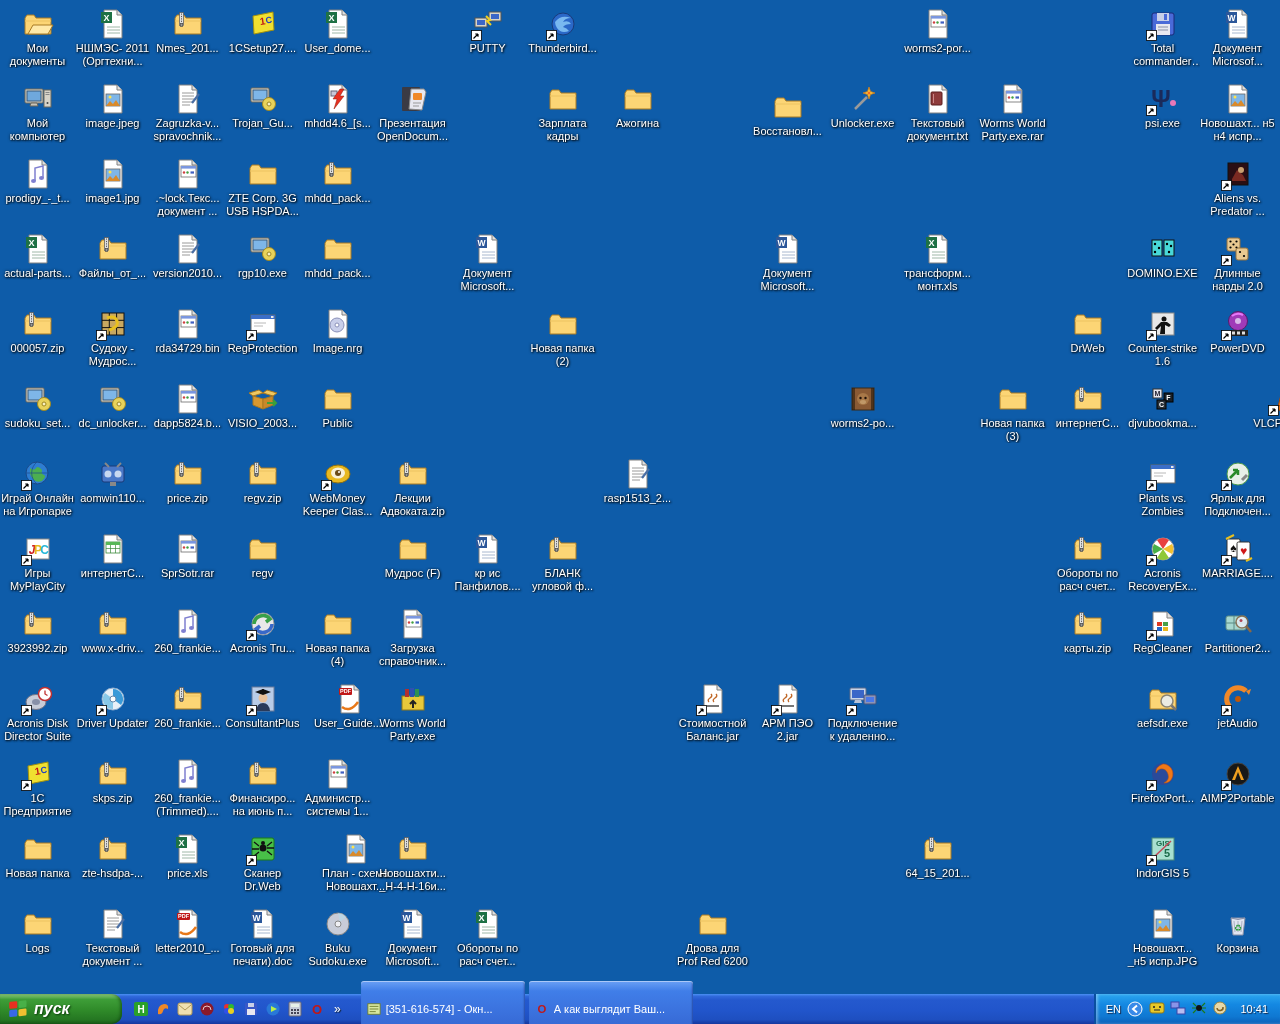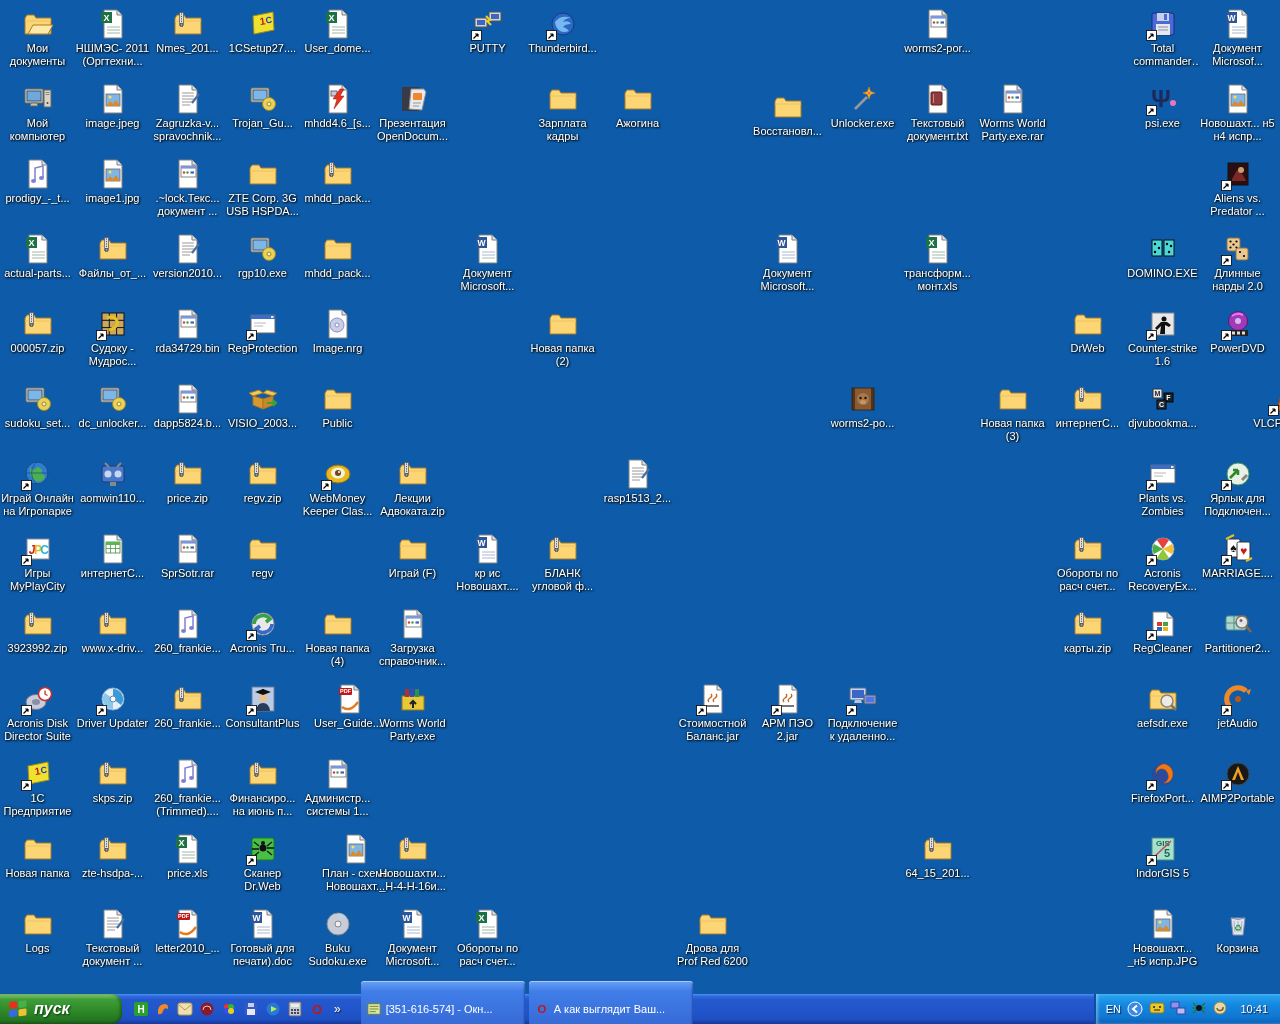--- a/index.html
+++ b/index.html
@@ -929,33 +929,33 @@
         </div>
         <div class="lb">regv</div>
       </div>
       <div class="di" style="left: 375px; top: 533px;">
         <div class="icw">
           <svg class="main" viewBox="0 0 32 32">
             <path d="M3 10l2-3h7l2 3h15v16H3z" fill="#FCD575" stroke="#A97B24" stroke-linejoin="round"></path>
             <path d="M3 13h26" stroke="#EEC765" stroke-width="1.2"></path>
           </svg>
         </div>
-        <div class="lb">Играй (F)</div>
+        <div class="lb">Мудрос (F)</div>
       </div>
       <div class="di" style="left: 450px; top: 533px;">
         <div class="icw">
           <svg class="main" viewBox="0 0 32 32">
             <path d="M7 2h13l5 5v23H7z" fill="#fff" stroke="#808080"></path>
             <path d="M20 2v5h5" fill="#E0E0E0" stroke="#808080"></path>
             <rect x="4" y="4" width="11" height="11" fill="#2B579A"></rect>
             <text x="9.5" y="12.6" font-size="8.5" fill="#fff" text-anchor="middle" font-weight="bold">W</text>
             <path d="M10 19h13M10 22h13M10 25h13" stroke="#A8B8CF"></path>
           </svg>
         </div>
-        <div class="lb">кр ис Новошахт....</div>
+        <div class="lb">кр ис Панфилов....</div>
       </div>
       <div class="di" style="left: 525px; top: 533px;">
         <div class="icw">
           <svg class="main" viewBox="0 0 32 32">
             <path d="M3 10l2-3h7l2 3h15v16H3z" fill="#FCD575" stroke="#A97B24" stroke-linejoin="round"></path>
             <path d="M3 13h26" stroke="#EEC765" stroke-width="1.2"></path>
             <rect x="7.5" y="4.5" width="4" height="13" fill="#E0E0E0" stroke="#555" stroke-width=".7"></rect>
             <path d="M9.5 5.5v10" stroke="#555" stroke-dasharray="1.2 1.2"></path>
             <rect x="8.3" y="15.5" width="2.4" height="3" fill="#999" stroke="#444" stroke-width=".6"></rect>
           </svg>

